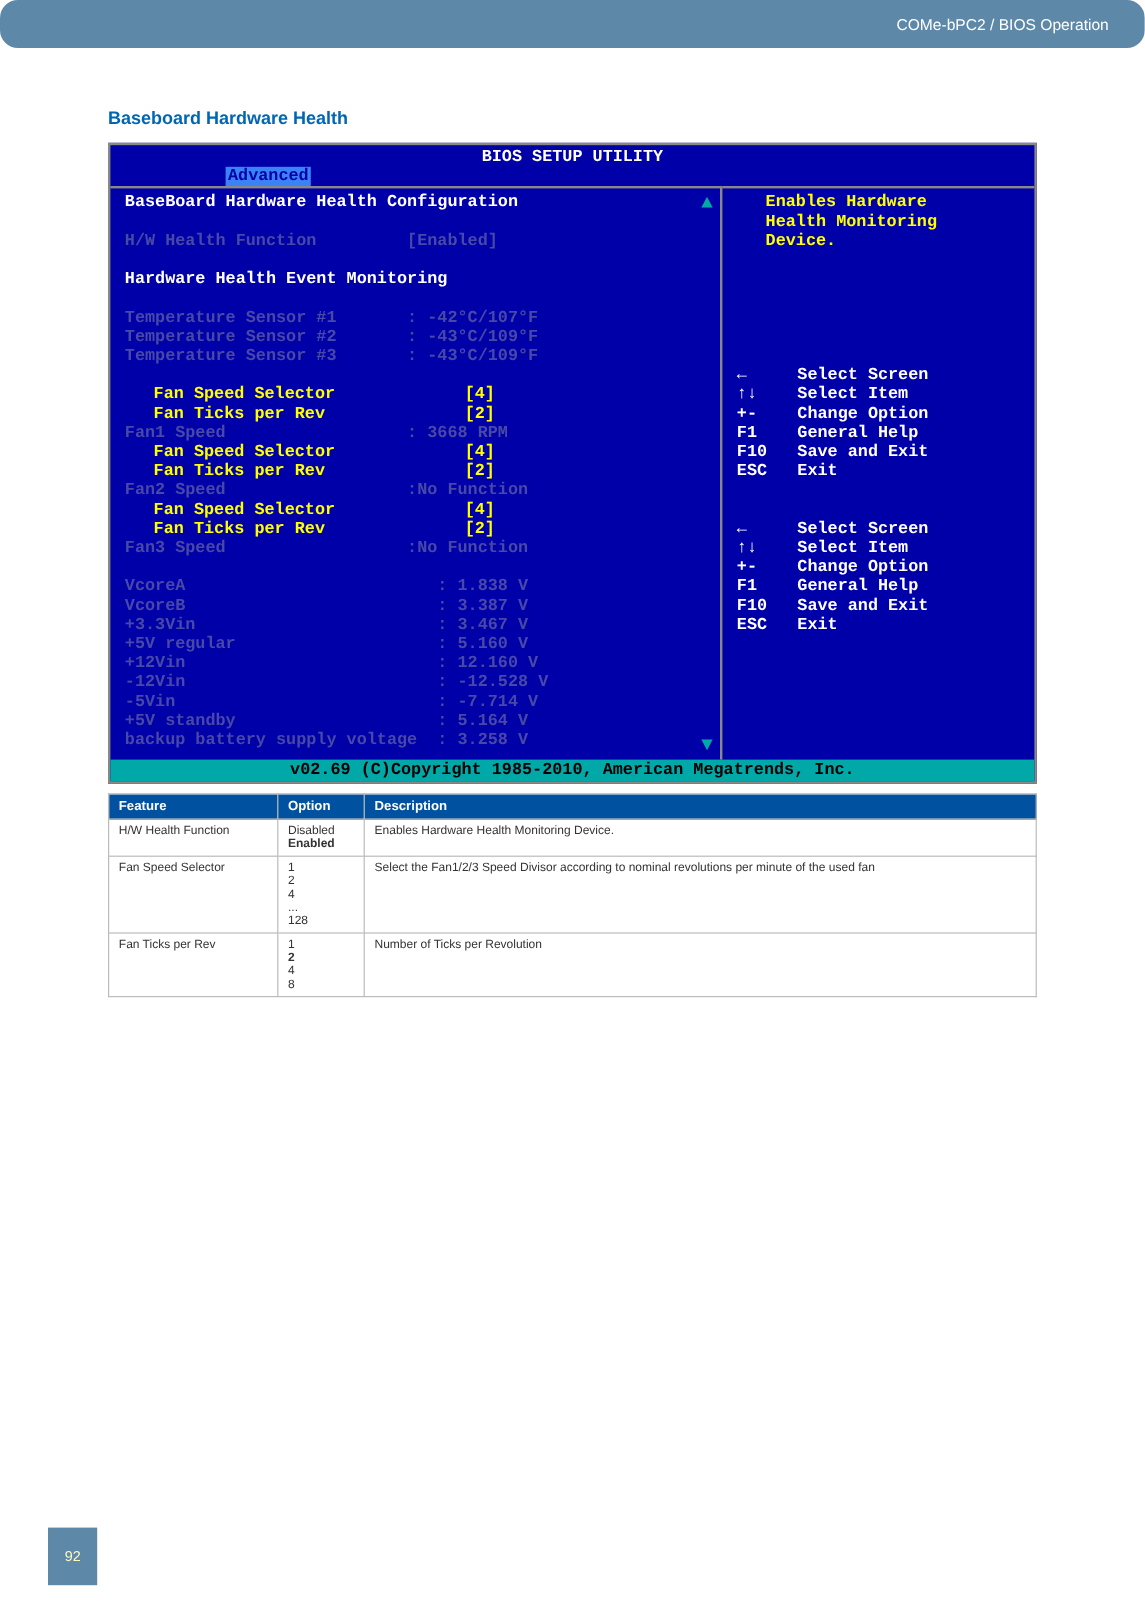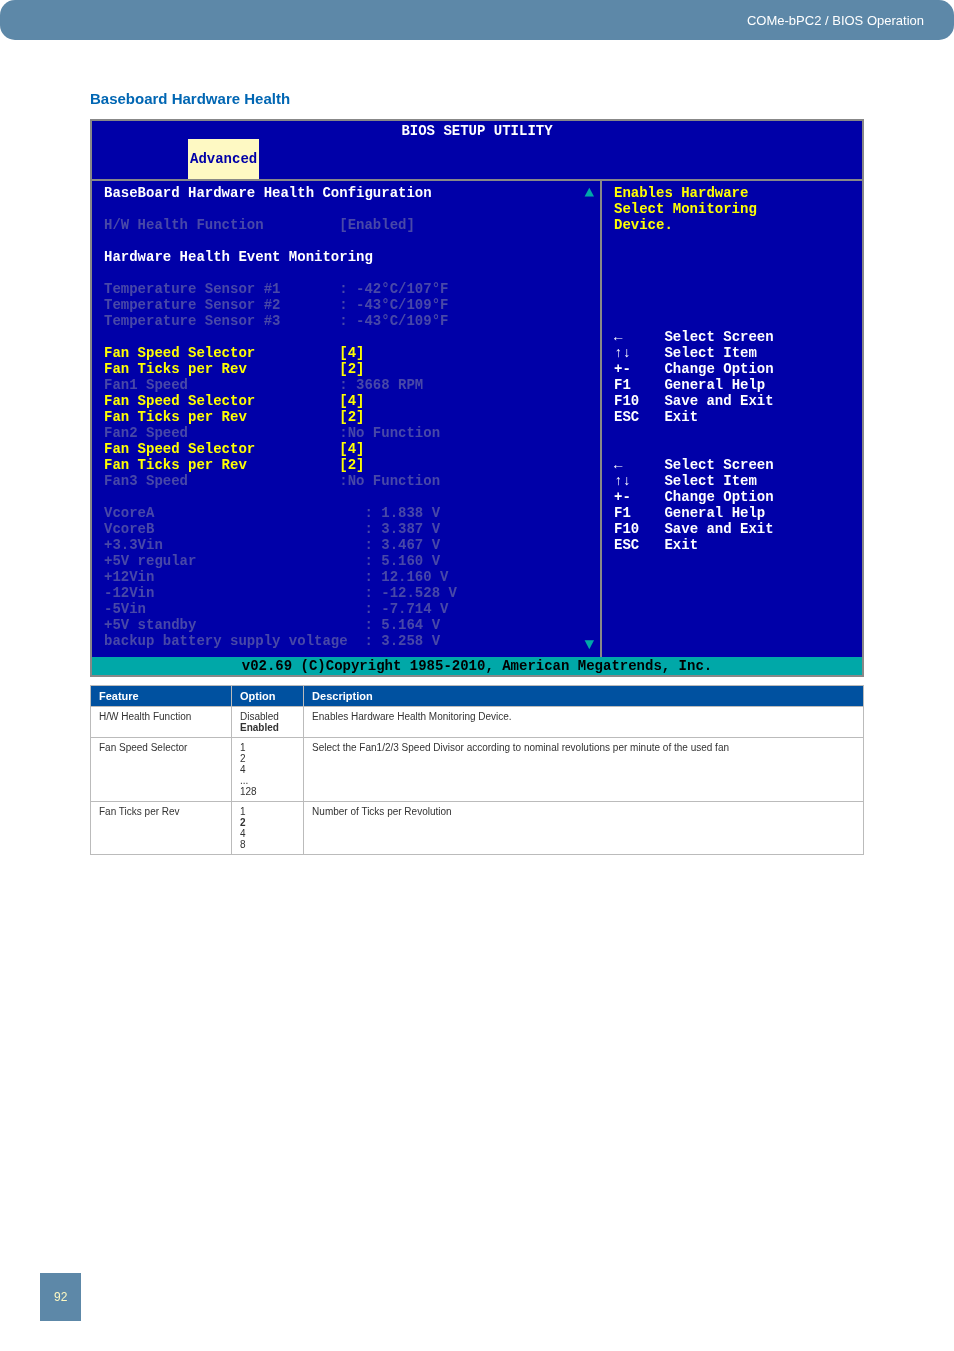--- a/index.html
+++ b/index.html
@@ -4,27 +4,27 @@
 <style>
   * { margin: 0; padding: 0; box-sizing: border-box; }
   body { background: #fff; font-family: Arial, sans-serif; width: 954px; height: 1351px; position: relative; }
   .page-header { background: #5d88a8; height: 40px; display: flex; justify-content: flex-end; align-items: center; padding-right: 30px; border-radius: 15px; }
   .page-header-text { color: #fff; font-size: 13px; font-family: sans-serif; }
   .page-body { padding: 50px 90px 0 90px; }
   .section-title { color: #0066b3; font-weight: bold; font-size: 15px; margin-bottom: 12px; font-family: 'Myriad Pro', Arial, sans-serif; }
   .bios-screen { background: #0000a8; font-family: 'Courier New', monospace; font-size: 14px; font-weight: bold; line-height: 16px; border: 2px solid #888; }
   .bios-title { color: #fff; text-align: center; padding: 2px 0 0 0; }
   .bios-tab-row { padding-left: 96px; }
-  .bios-tab { background: #fef9c3; color: #0000a8; display: inline-block; padding: 12px 2px; }
+  .bios-tab { background: #3b82f6; color: #0000a8; display: inline-block; padding: 0 2px; }
   .bios-main { display: flex; }
   .bios-left { flex: 0 0 510px; padding: 4px 12px 8px 12px; border-right: 2px solid #888; border-top: 2px solid #888; position: relative; }
   .bios-right { flex: 1; padding: 4px 12px 8px 12px; border-top: 2px solid #888; }
   .bios-heading { color: #fff; }
   .bios-dim { color: #4848a8; }
-  .bios-yellow { color: #ffff00; }
+  .bios-yellow { color: #ffff00; margin-left: 24px; }
   .bios-row { white-space: pre; }
   .scroll-up { color: #00a8a8; position: absolute; right: 6px; top: 4px; font-size: 16px; }
   .scroll-down { color: #00a8a8; position: absolute; right: 6px; bottom: 4px; font-size: 16px; }
   .bios-copy { background: #00a8a8; color: #000; text-align: center; padding: 1px 0; }
   .ftable { width: 100%; border-collapse: collapse; margin-top: 8px; font-size: 10px; }
   .ftable th { background: #0051a0; color: #fff; text-align: left; padding: 4px 8px; font-weight: bold; border: 1px solid #bbb; font-size: 11px; margin-top: 48px; }
   .ftable td { border: 1px solid #bbb; padding: 4px 8px; vertical-align: top; color: #333; }
   .opt-line { display: block; }
   .opt-bold { font-weight: bold; }
   .page-footer { position: absolute; bottom: 30px; left: 40px; background: #5d88a8; color: #fef9c3; padding: 17px 14px; font-size: 12px; font-family: sans-serif; }
@@ -79,21 +79,21 @@
             <div class="bios-row bios-dim">+12Vin                         : 12.160 V</div>
             <div class="bios-row bios-dim">-12Vin                         : -12.528 V</div>
             <div class="bios-row bios-dim">-5Vin                          : -7.714 V</div>
             <div class="bios-row bios-dim">+5V standby                    : 5.164 V</div>
             <div class="bios-row bios-dim">backup battery supply voltage  : 3.258 V</div>
           </div>
         <span class="scroll-down">▼</span>
       </div>
       <div class="bios-right">
         <div class="bios-row bios-yellow">Enables Hardware</div>
-        <div class="bios-row bios-yellow">Select Monitoring</div>
+        <div class="bios-row bios-yellow">Health Monitoring</div>
         <div class="bios-row bios-yellow">Device.</div>
         <div class="bios-row">&nbsp;</div>
         <div class="bios-row">&nbsp;</div>
         <div class="bios-row">&nbsp;</div>
         <div class="bios-row">&nbsp;</div>
         <div class="bios-row">&nbsp;</div>
         <div class="bios-row">&nbsp;</div>
         <div id="nav1-container">
             <div class="bios-row"><span class="bios-heading">←     </span><span class="bios-heading">Select Screen</span></div>
             <div class="bios-row"><span class="bios-heading">↑↓    </span><span class="bios-heading">Select Item</span></div>

